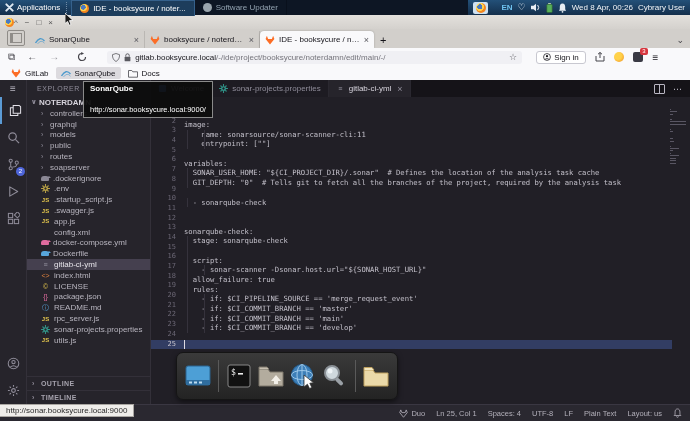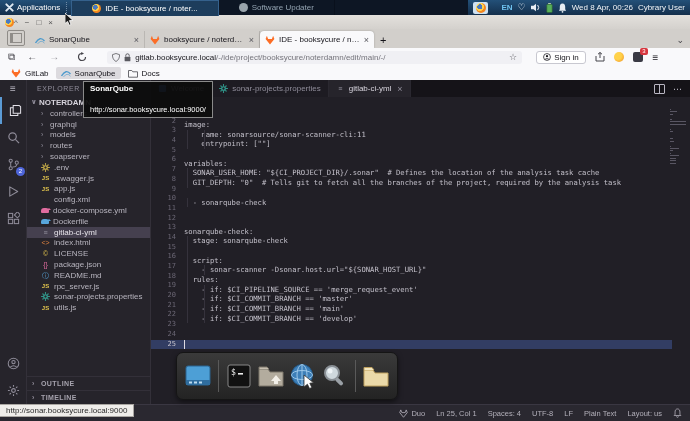--- a/index.html
+++ b/index.html
@@ -8,21 +8,21 @@
   .abs{position:absolute;}
   svg{display:block;}
 
   
   #desktop-panel{left:0;top:0;width:690px;height:15px;background:linear-gradient(#235078,#142f4c);
     display:flex;align-items:center;color:#fff;font-size:8px;z-index:60;}
   #apps-btn{display:flex;align-items:center;gap:3px;padding:0 5px;height:100%;}
   #apps-btn .x-logo{width:9px;height:9px;}
   .panel-sep{width:3px;height:11px;border-left:1px dotted #6e8aa5;margin:0 1px;}
   #panel-windows{display:flex;height:100%;flex:0 0 auto;background:#0d1624;width:340px;}
-  .panel-winbtn{display:flex;align-items:center;gap:4px;padding:0 20px;font-size:8px;color:#cfd8e2;
+  .panel-winbtn{display:flex;align-items:center;gap:4px;padding:0 8px;font-size:8px;color:#cfd8e2;
     max-width:205px;white-space:nowrap;overflow:hidden;height:100%;border-right:1px solid #09101c;}
   .panel-winbtn.active{background:#1d3d5c;color:#fff;border:1px solid #35618c;border-bottom:none;}
   .panel-winbtn .w-label{overflow:hidden;text-overflow:ellipsis;}
   #panel-fill{flex:1;background:#0d1624;height:100%;}
   #tray{display:flex;align-items:center;gap:5px;height:100%;padding:0 5px;}
   #tray-ff-box{background:#cfe2f2;border-radius:2px;width:15px;height:12px;display:flex;align-items:center;justify-content:center;margin-right:8px;}
   .ff-ball{width:10px;height:10px;border-radius:50%;background:radial-gradient(circle at 38% 38%,#4a7ac2 0 28%,#ffd24a 30% 45%,#f4851f 50% 78%,#d94a1f 100%);}
   #tray-lang{color:#6fc2ef;font-weight:bold;font-size:8px;}
   .heart{font-size:9px;color:#e8eef4;line-height:1;}
   #tray-clock,#tray-user{font-size:8px;color:#f2f5f8;white-space:nowrap;}
@@ -351,34 +351,46 @@
         <div class="tree-row">
           <span class="tree-chev">›</span>
           <span>graphql</span>
         </div>
         <div class="tree-row">
           <span class="tree-chev">›</span>
           <span>models</span>
         </div>
         <div class="tree-row">
           <span class="tree-chev">›</span>
+          <span>public</span>
+        </div>
+        <div class="tree-row">
+          <span class="tree-chev">›</span>
           <span>routes</span>
         </div>
         <div class="tree-row">
           <span class="tree-chev">›</span>
           <span>soapserver</span>
+        </div>
+        <div class="tree-row">
+          <span class="whale" style="color:#8a8794"></span>
+          <span>.dockerignore</span>
         </div>
         <div class="tree-row">
           <svg width="9" height="9" viewBox="0 0 10 10">
             <circle cx="5" cy="5" r="2" fill="none" stroke="#e2c44d" stroke-width="1.2"></circle>
             <g stroke="#e2c44d" stroke-width="1.2">
               <path d="M5 0.3 V2 M5 8 V9.7 M0.3 5 H2 M8 5 H9.7 M1.7 1.7 L2.9 2.9 M7.1 7.1 L8.3 8.3 M8.3 1.7 L7.1 2.9 M2.9 7.1 L1.7 8.3"></path>
             </g>
           </svg>
           <span>.env</span>
+        </div>
+        <div class="tree-row">
+          <span class="fi " style="color:#e2c44d">JS</span>
+          <span>.startup_script.js</span>
         </div>
         <div class="tree-row">
           <span class="fi " style="color:#e2c44d">JS</span>
           <span>.swagger.js</span>
         </div>
         <div class="tree-row">
           <span class="fi " style="color:#e2c44d">JS</span>
           <span>app.js</span>
         </div>
         <div class="tree-row">
@@ -511,20 +523,21 @@
           <div class="cl"><span class="guide" style="left:3px;"></span><span style="white-space: pre;">  GIT_DEPTH: "0"  # Tells git to fetch all the branches of the project, required by the analysis task</span></div>
           <div class="cl"><span style="white-space: pre;"></span></div>
           <div class="cl"><span class="guide" style="left:3px;"></span><span style="white-space: pre;">  - sonarqube-check</span></div>
           <div class="cl"><span style="white-space: pre;"></span></div>
           <div class="cl"><span style="white-space: pre;"></span></div>
           <div class="cl"><span style="white-space: pre;">sonarqube-check:</span></div>
           <div class="cl"><span class="guide" style="left:3px;"></span><span style="white-space: pre;">  stage: sonarqube-check</span></div>
           <div class="cl"><span class="guide" style="left:3px;"></span><span style="white-space: pre;"></span></div>
           <div class="cl"><span class="guide" style="left:3px;"></span><span style="white-space: pre;">  script:</span></div>
           <div class="cl"><span class="guide" style="left:3px;"></span><span class="guide" style="left:20px;"></span><span style="white-space: pre;">    - sonar-scanner -Dsonar.host.url="${SONAR_HOST_URL}"</span></div>
+          <div class="cl"><span class="guide" style="left:3px;"></span><span style="white-space: pre;">  allow_failure: true</span></div>
           <div class="cl"><span class="guide" style="left:3px;"></span><span style="white-space: pre;">  rules:</span></div>
           <div class="cl"><span class="guide" style="left:3px;"></span><span class="guide" style="left:20px;"></span><span style="white-space: pre;">    - if: $CI_PIPELINE_SOURCE == 'merge_request_event'</span></div>
           <div class="cl"><span class="guide" style="left:3px;"></span><span class="guide" style="left:20px;"></span><span style="white-space: pre;">    - if: $CI_COMMIT_BRANCH == 'master'</span></div>
           <div class="cl"><span class="guide" style="left:3px;"></span><span class="guide" style="left:20px;"></span><span style="white-space: pre;">    - if: $CI_COMMIT_BRANCH == 'main'</span></div>
           <div class="cl"><span class="guide" style="left:3px;"></span><span class="guide" style="left:20px;"></span><span style="white-space: pre;">    - if: $CI_COMMIT_BRANCH == 'develop'</span></div>
           <div class="cl"><span style="white-space: pre;"></span></div>
           <div class="cl"><span style="white-space: pre;"></span></div>
         </div>
       <div id="cursor-caret" style="left: 33px; top: 232.8px;"></div>
       <div id="minimap">

